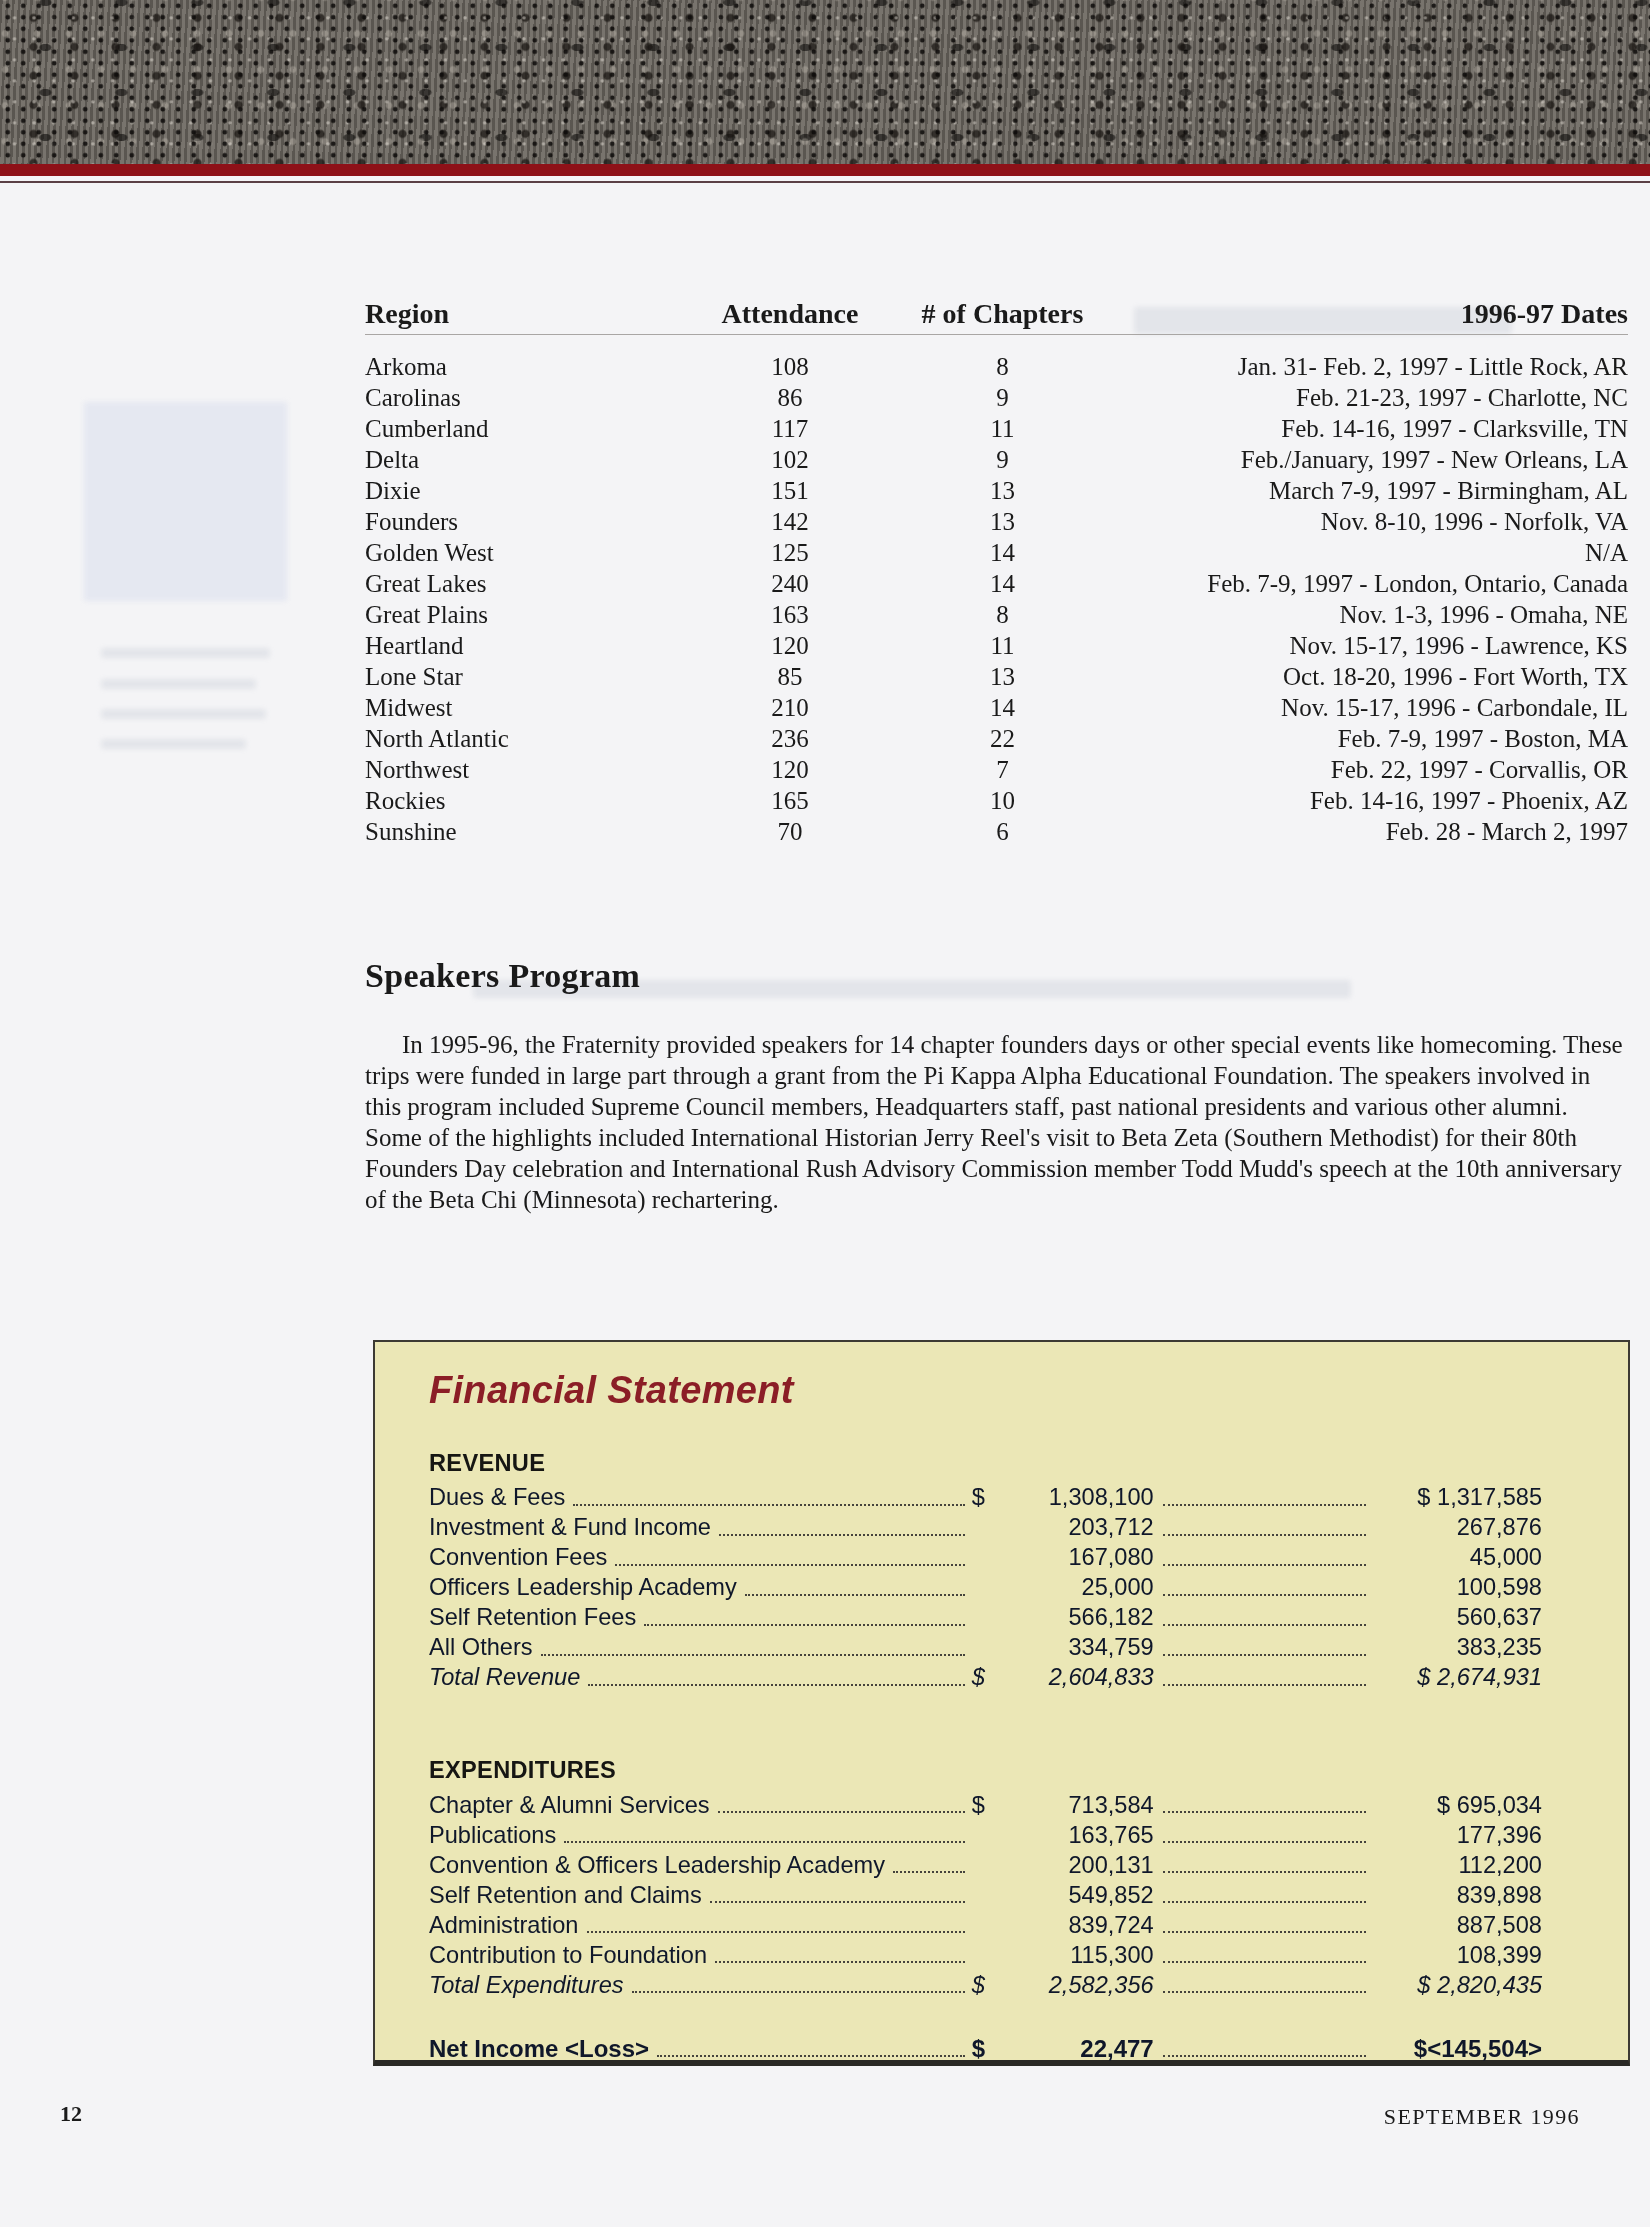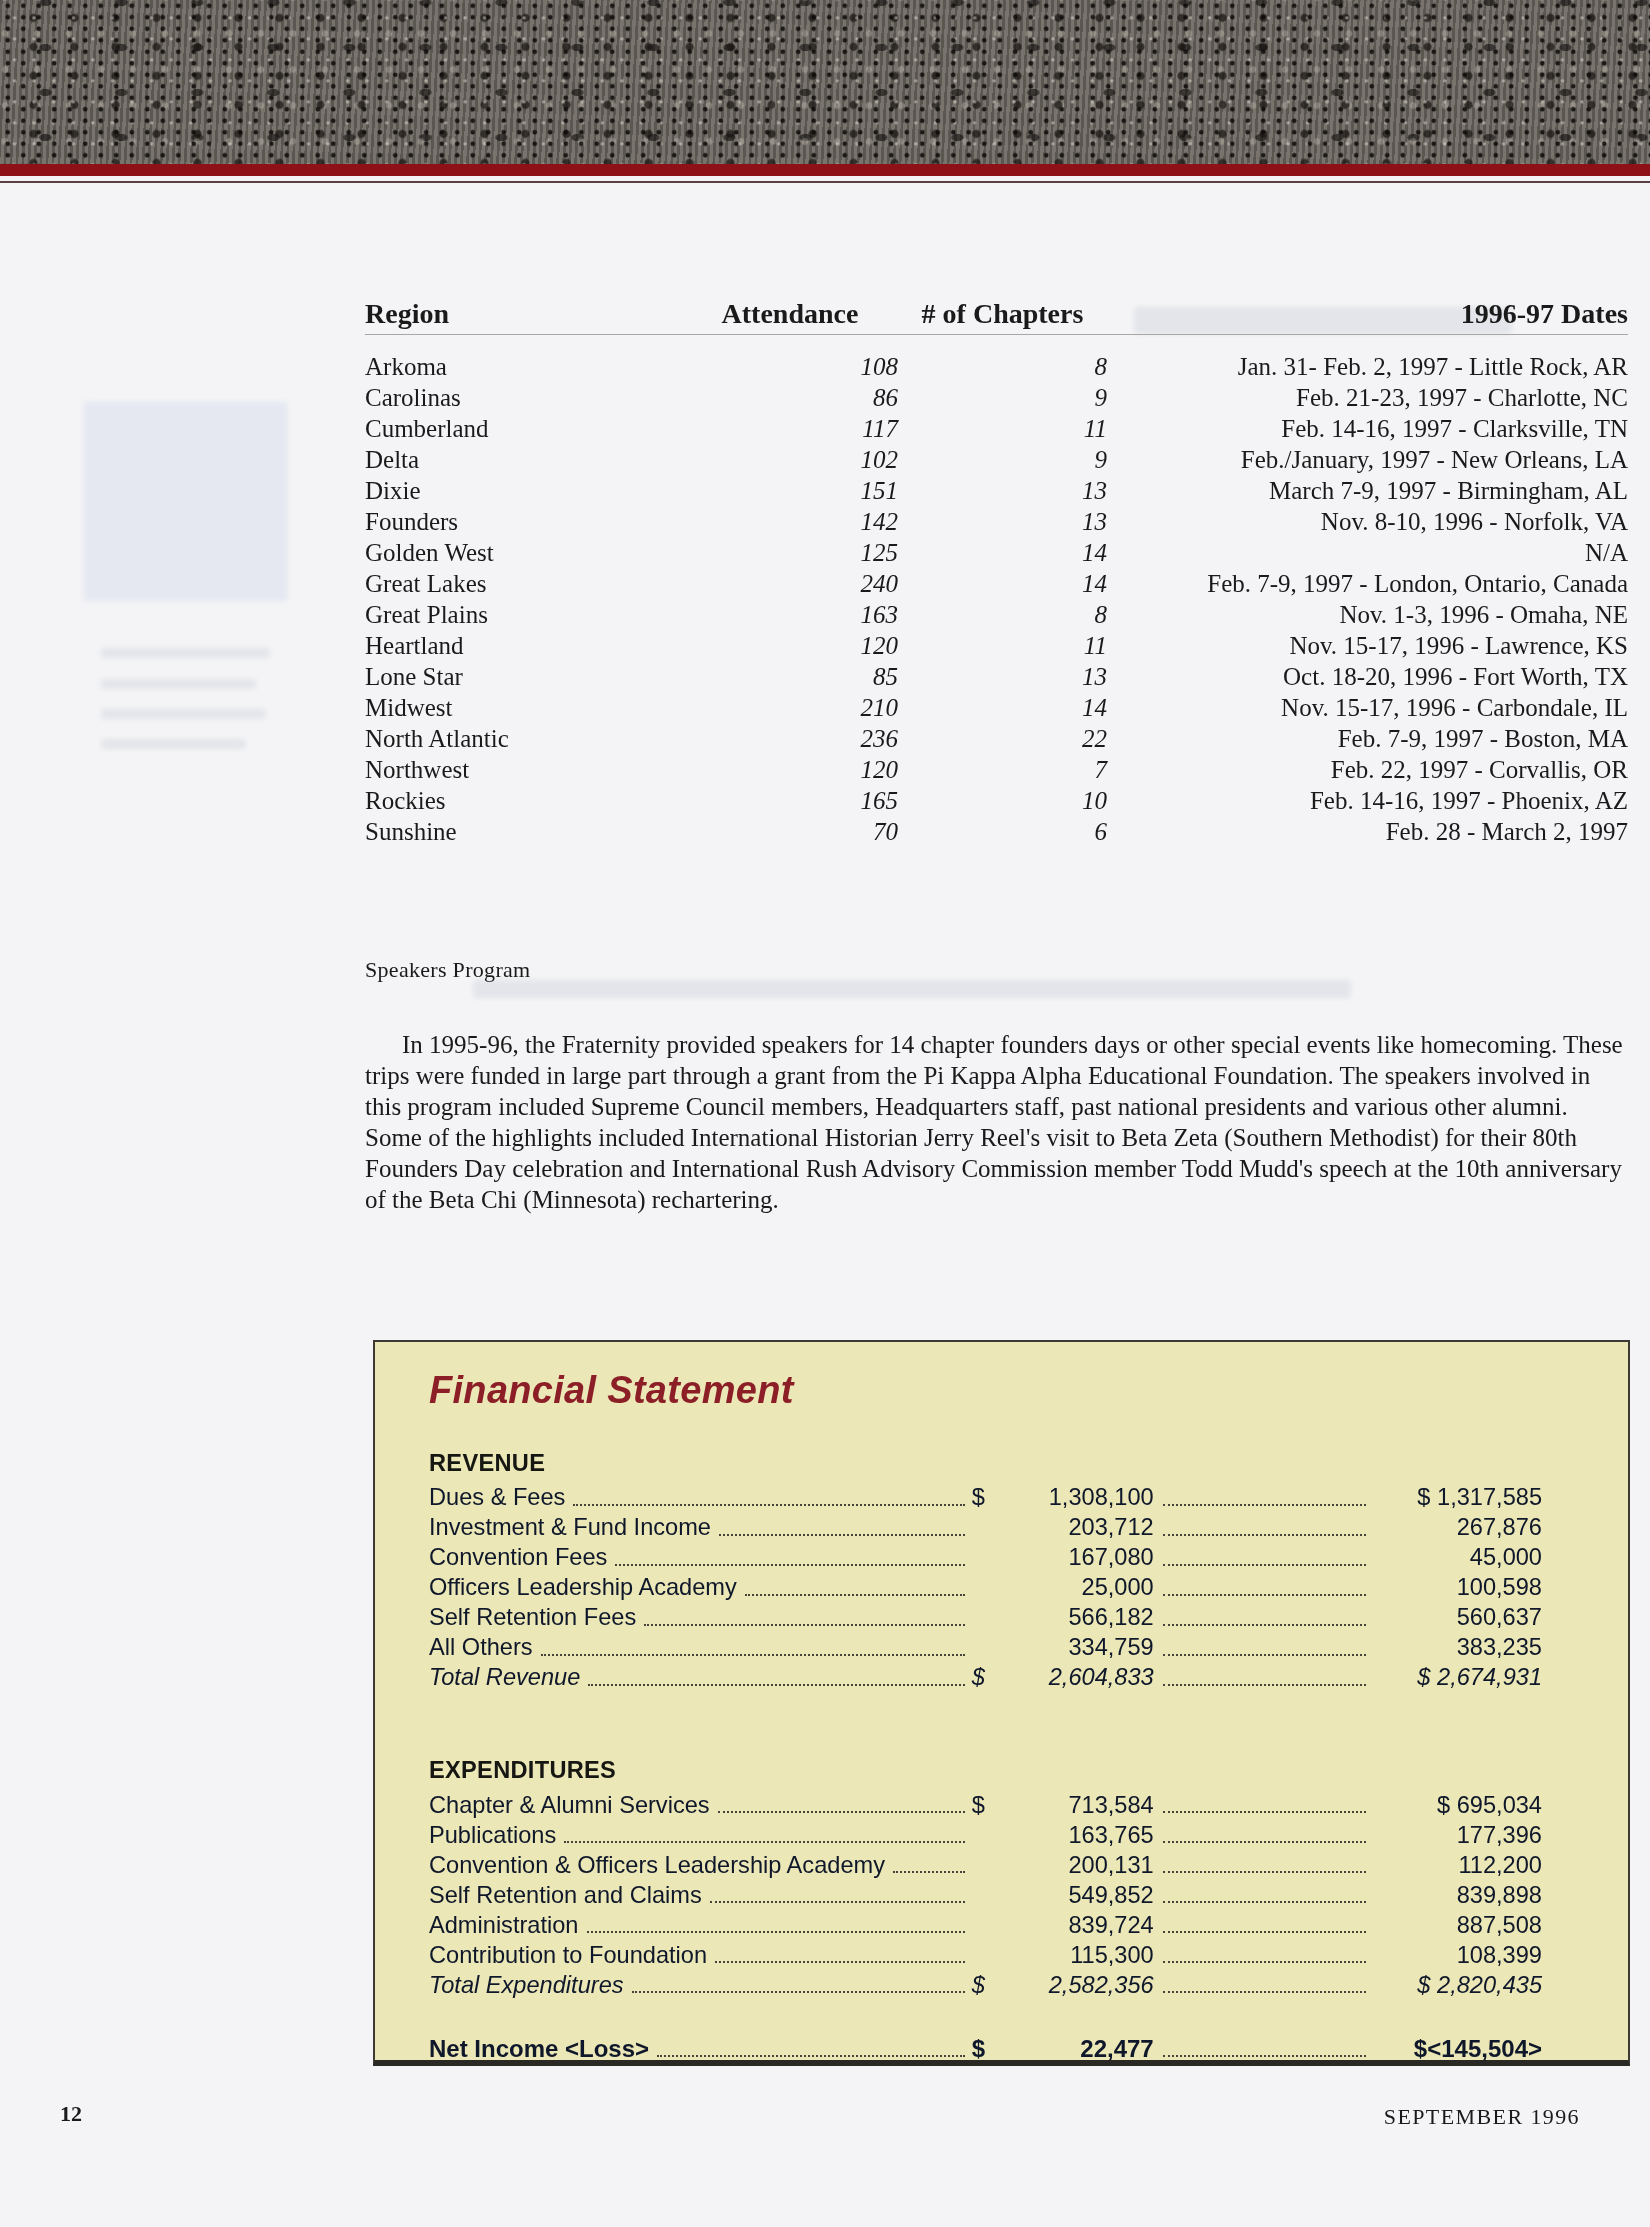--- a/index.html
+++ b/index.html
@@ -34,25 +34,25 @@
   .ghost-bar{background:rgba(130,140,160,.14);height:9.5px;border-radius:4px;}
 
   
   .rtable{position:absolute;left:365px;top:298px;width:1263px;}
   .rhead{display:grid;grid-template-columns:317px 216px 209px 1fr;font-weight:bold;font-size:28px;line-height:31px;}
   .rhead .c2,.rhead .c3{text-align:center;}
   .rhead .c4{text-align:right;}
   .rrule{border-bottom:1.4px solid #a9a6a4;margin-top:5.4px;}
   .rrows{margin-top:16px;}
   .rrow{display:grid;grid-template-columns:317px 216px 209px 1fr;font-size:25px;line-height:31px;}
-  .rrow .c2,.rrow .c3{text-align:right;font-style:italic;}
+  .rrow .c2,.rrow .c3{text-align:center;}
   .rrow .c4{text-align:right;}
 
   
-  .sp-head{position:absolute;left:365px;top:957px;font-size:22px;font-weight:normal;letter-spacing:0.3px;}
+  .sp-head{position:absolute;left:365px;top:957px;font-size:34px;font-weight:bold;letter-spacing:0.3px;}
   .sp-body{position:absolute;left:365px;top:1029px;width:1261px;font-size:25px;line-height:31px;text-indent:37px;text-align:left;}
 
   
   .finbox{
     position:absolute;left:373px;top:1340px;width:1257px;height:726px;
     background:#ebe7b6;
     border:2px solid #3c3a33;border-bottom:6px solid #2a2925;
     box-sizing:border-box;
     font-family:"Liberation Sans", sans-serif;
     padding:27px 86px 16px 54px;

